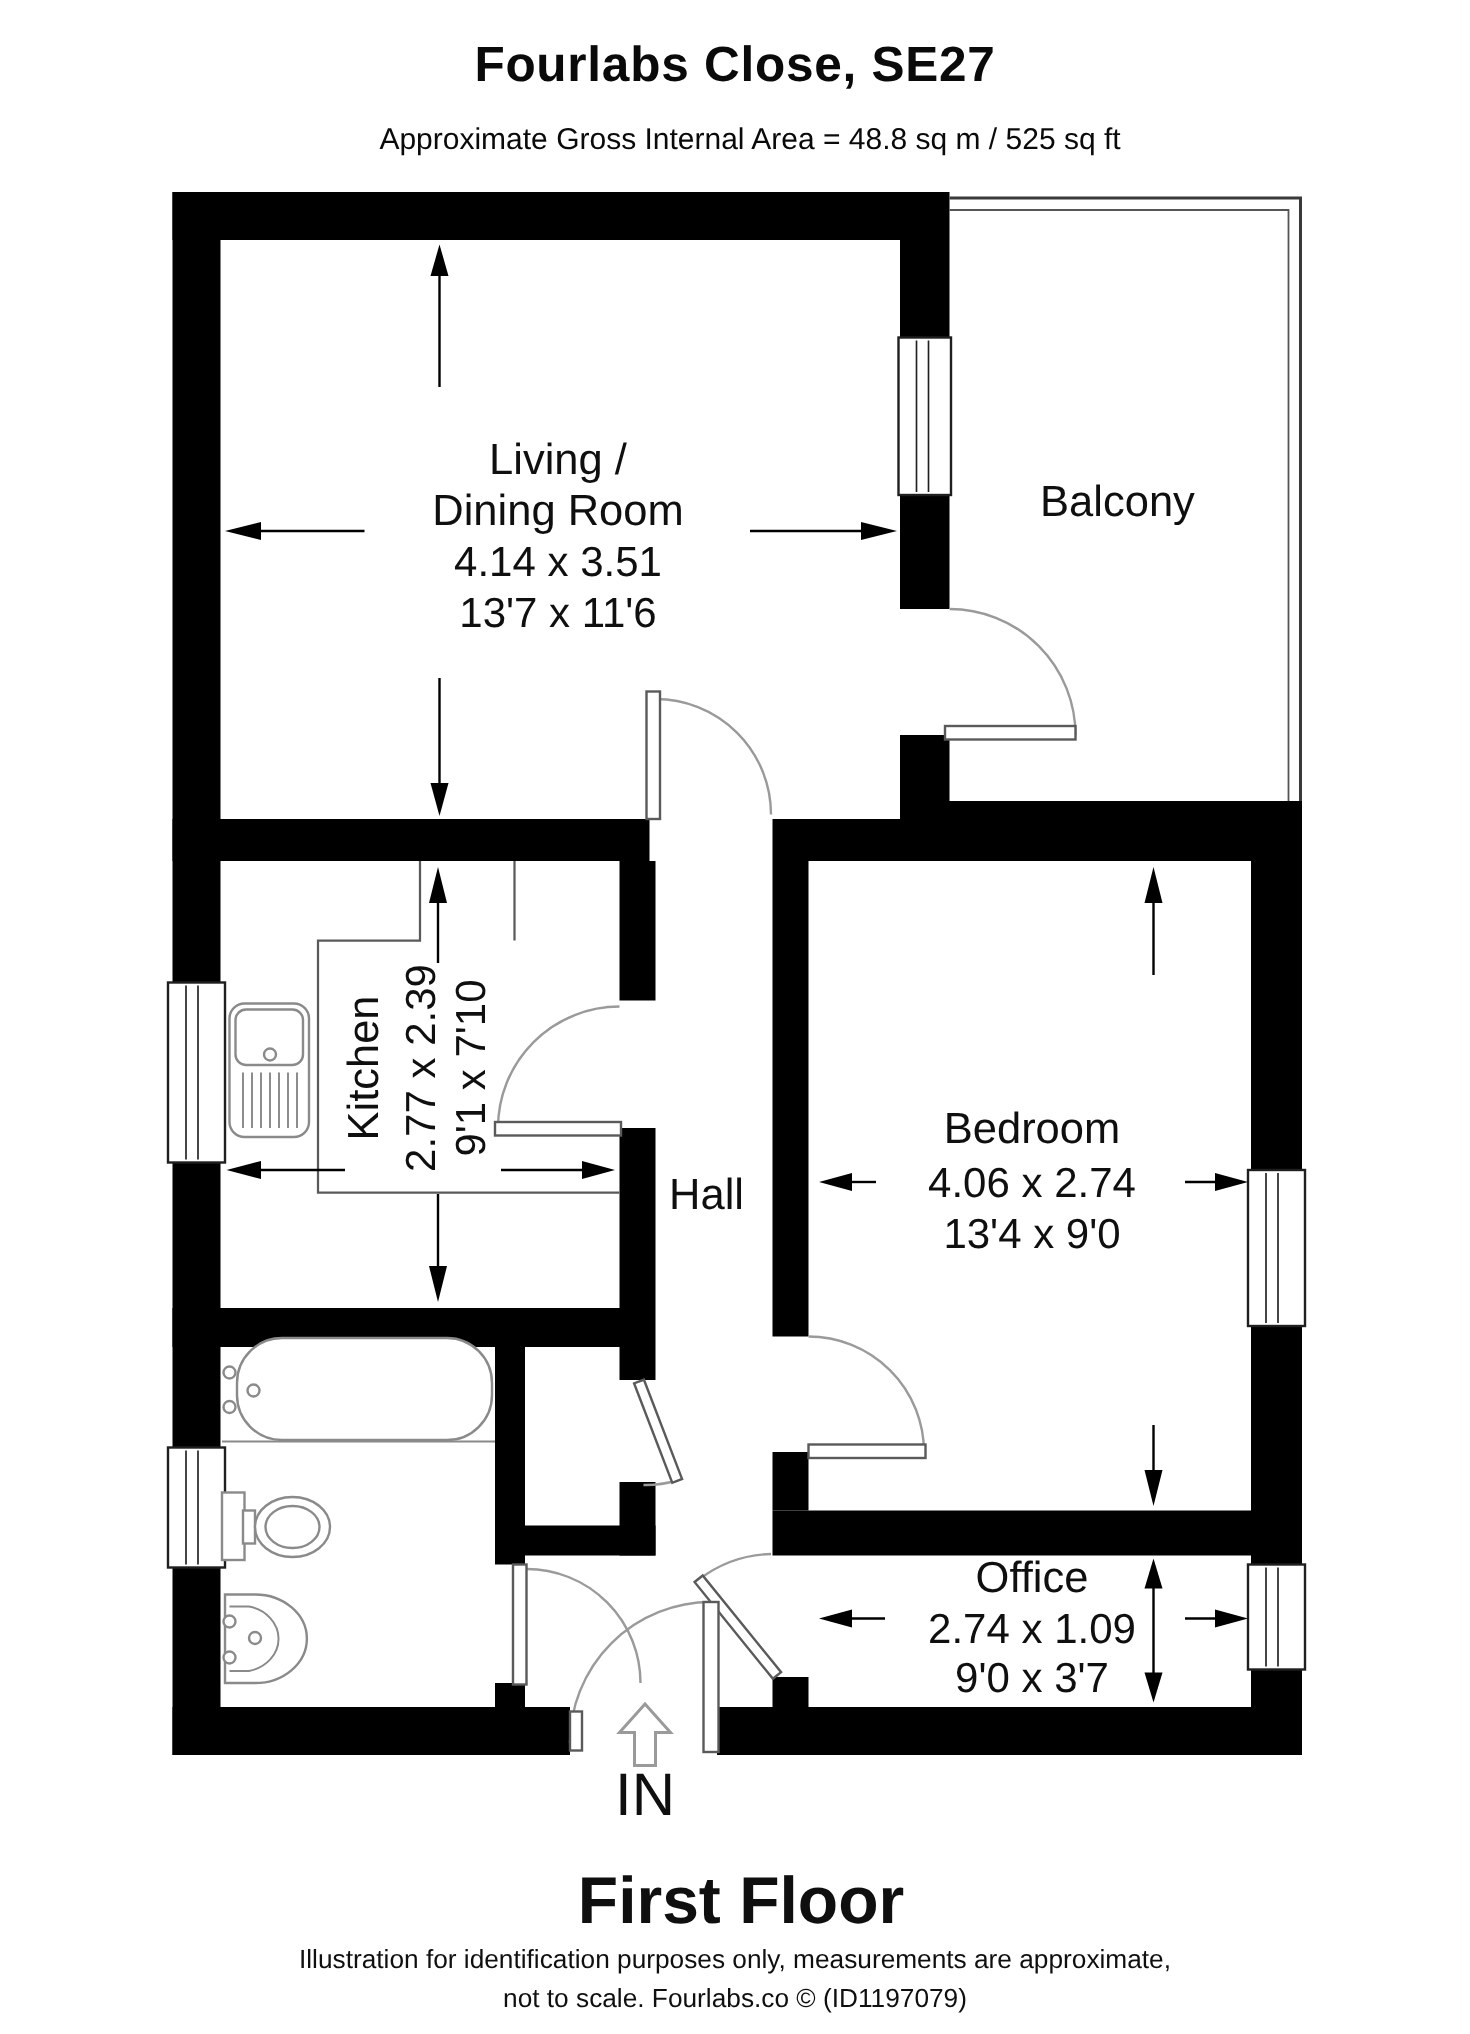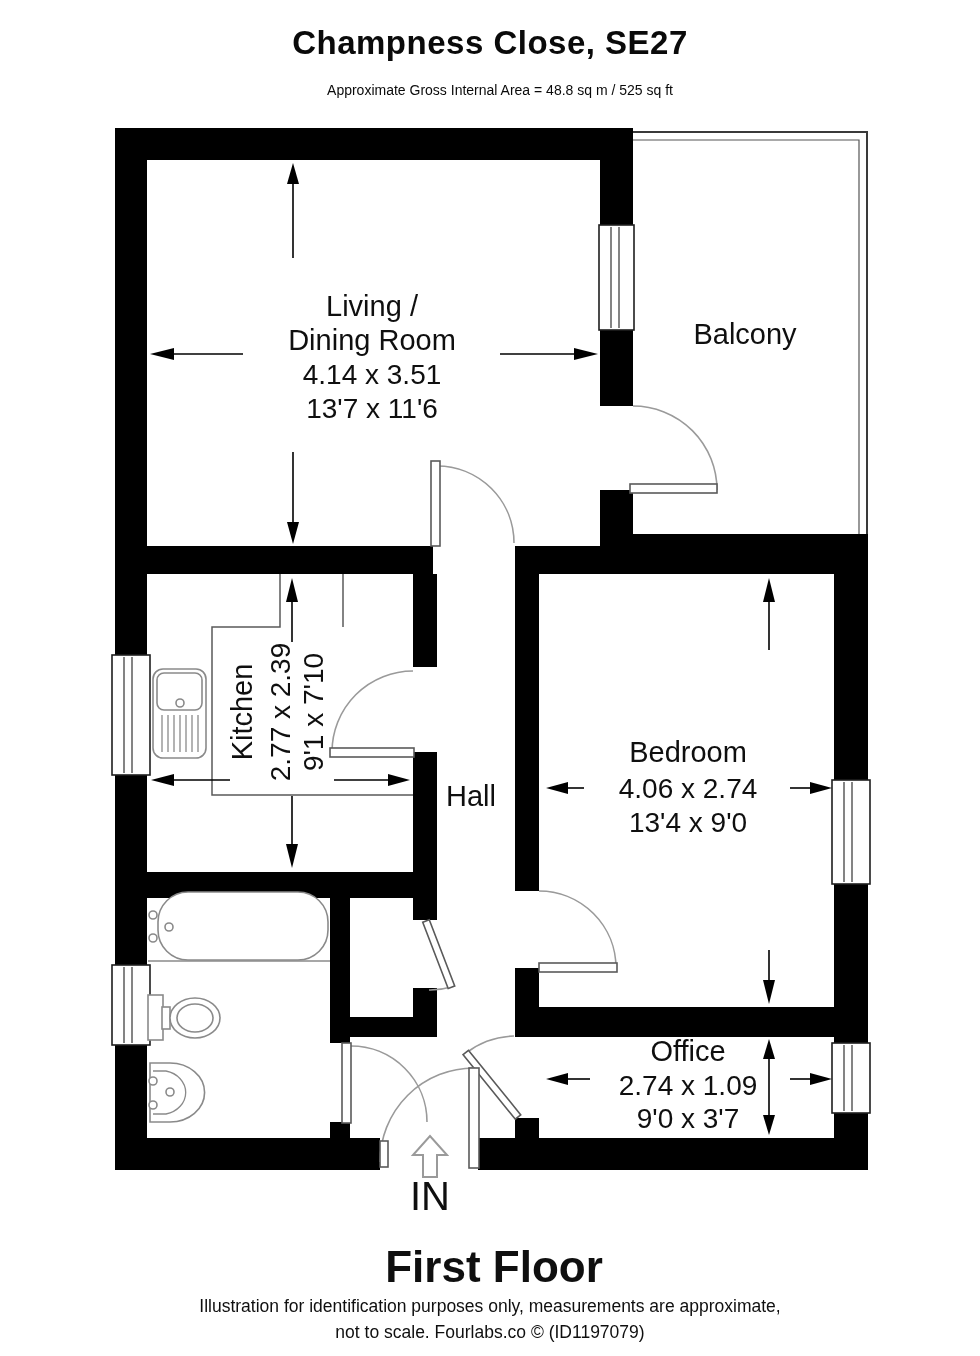--- a/index.html
+++ b/index.html
@@ -1,20 +1,20 @@
 <!DOCTYPE html>
 <html><head>
 <meta charset="utf-8">
 <style>
   html,body{margin:0;padding:0;background:#fff;}
   .page{position:relative;width:980px;height:1356px;background:#fff;overflow:hidden;
         font-family:"Liberation Sans", sans-serif;color:#111;}
   .hdr{position:absolute;top:0;left:0;right:0;text-align:center;}
   .hdr h1{margin:24px 0 0 0;font-size:33px;font-weight:bold;letter-spacing:.5px;color:#0a0a0a;}
-  .hdr p{margin:20px 0 0 0;font-size:14px;color:#0a0a0a;padding-left:20px;}
+  .hdr p{margin:20px 0 0 0;font-size:20px;color:#0a0a0a;padding-left:20px;}
   svg.plan{position:absolute;left:0;top:0;width:980px;height:1356px;}
   svg text{font-family:"Liberation Sans", sans-serif;fill:#0f0f0f;}
   .wall{fill:#000;stroke:none;}
   .thin{stroke:#3a3a3a;stroke-width:2;fill:none;}
   .thin2{stroke:#555;stroke-width:1.2;fill:none;}
   .win{fill:#fff;stroke:#1f1f1f;stroke-width:1.6;}
   .winln{stroke:#1f1f1f;stroke-width:1.1;}
   .leaf{fill:#fff;stroke:#5a5a5a;stroke-width:1.6;}
   .arc{fill:none;stroke:#9a9a9a;stroke-width:1.6;}
   .fix{fill:#fff;stroke:#8a8a8a;stroke-width:1.6;}
@@ -24,21 +24,21 @@
   .dimh{fill:#000;stroke:none;}
   .rlabel{font-size:29px;}
   .rdim{font-size:28px;}
 </style>
 </head>
 <body>
 
 <div class="page">
 
   <div class="hdr">
-    <h1>Champness Close, SE27</h1>
+    <h1>Fourlabs Close, SE27</h1>
     <p>Approximate Gross Internal Area = 48.8 sq m / 525 sq ft</p>
   </div>
 
   <svg class="plan" viewBox="0 0 980 1356">
 
     <g>
       <rect class="wall" x="115" y="128" width="32" height="1042"></rect>
       <rect class="wall" x="115" y="128" width="518" height="32"></rect>
       <rect class="wall" x="600" y="160" width="33" height="65"></rect>
       <rect class="wall" x="600" y="330" width="33" height="76"></rect>

